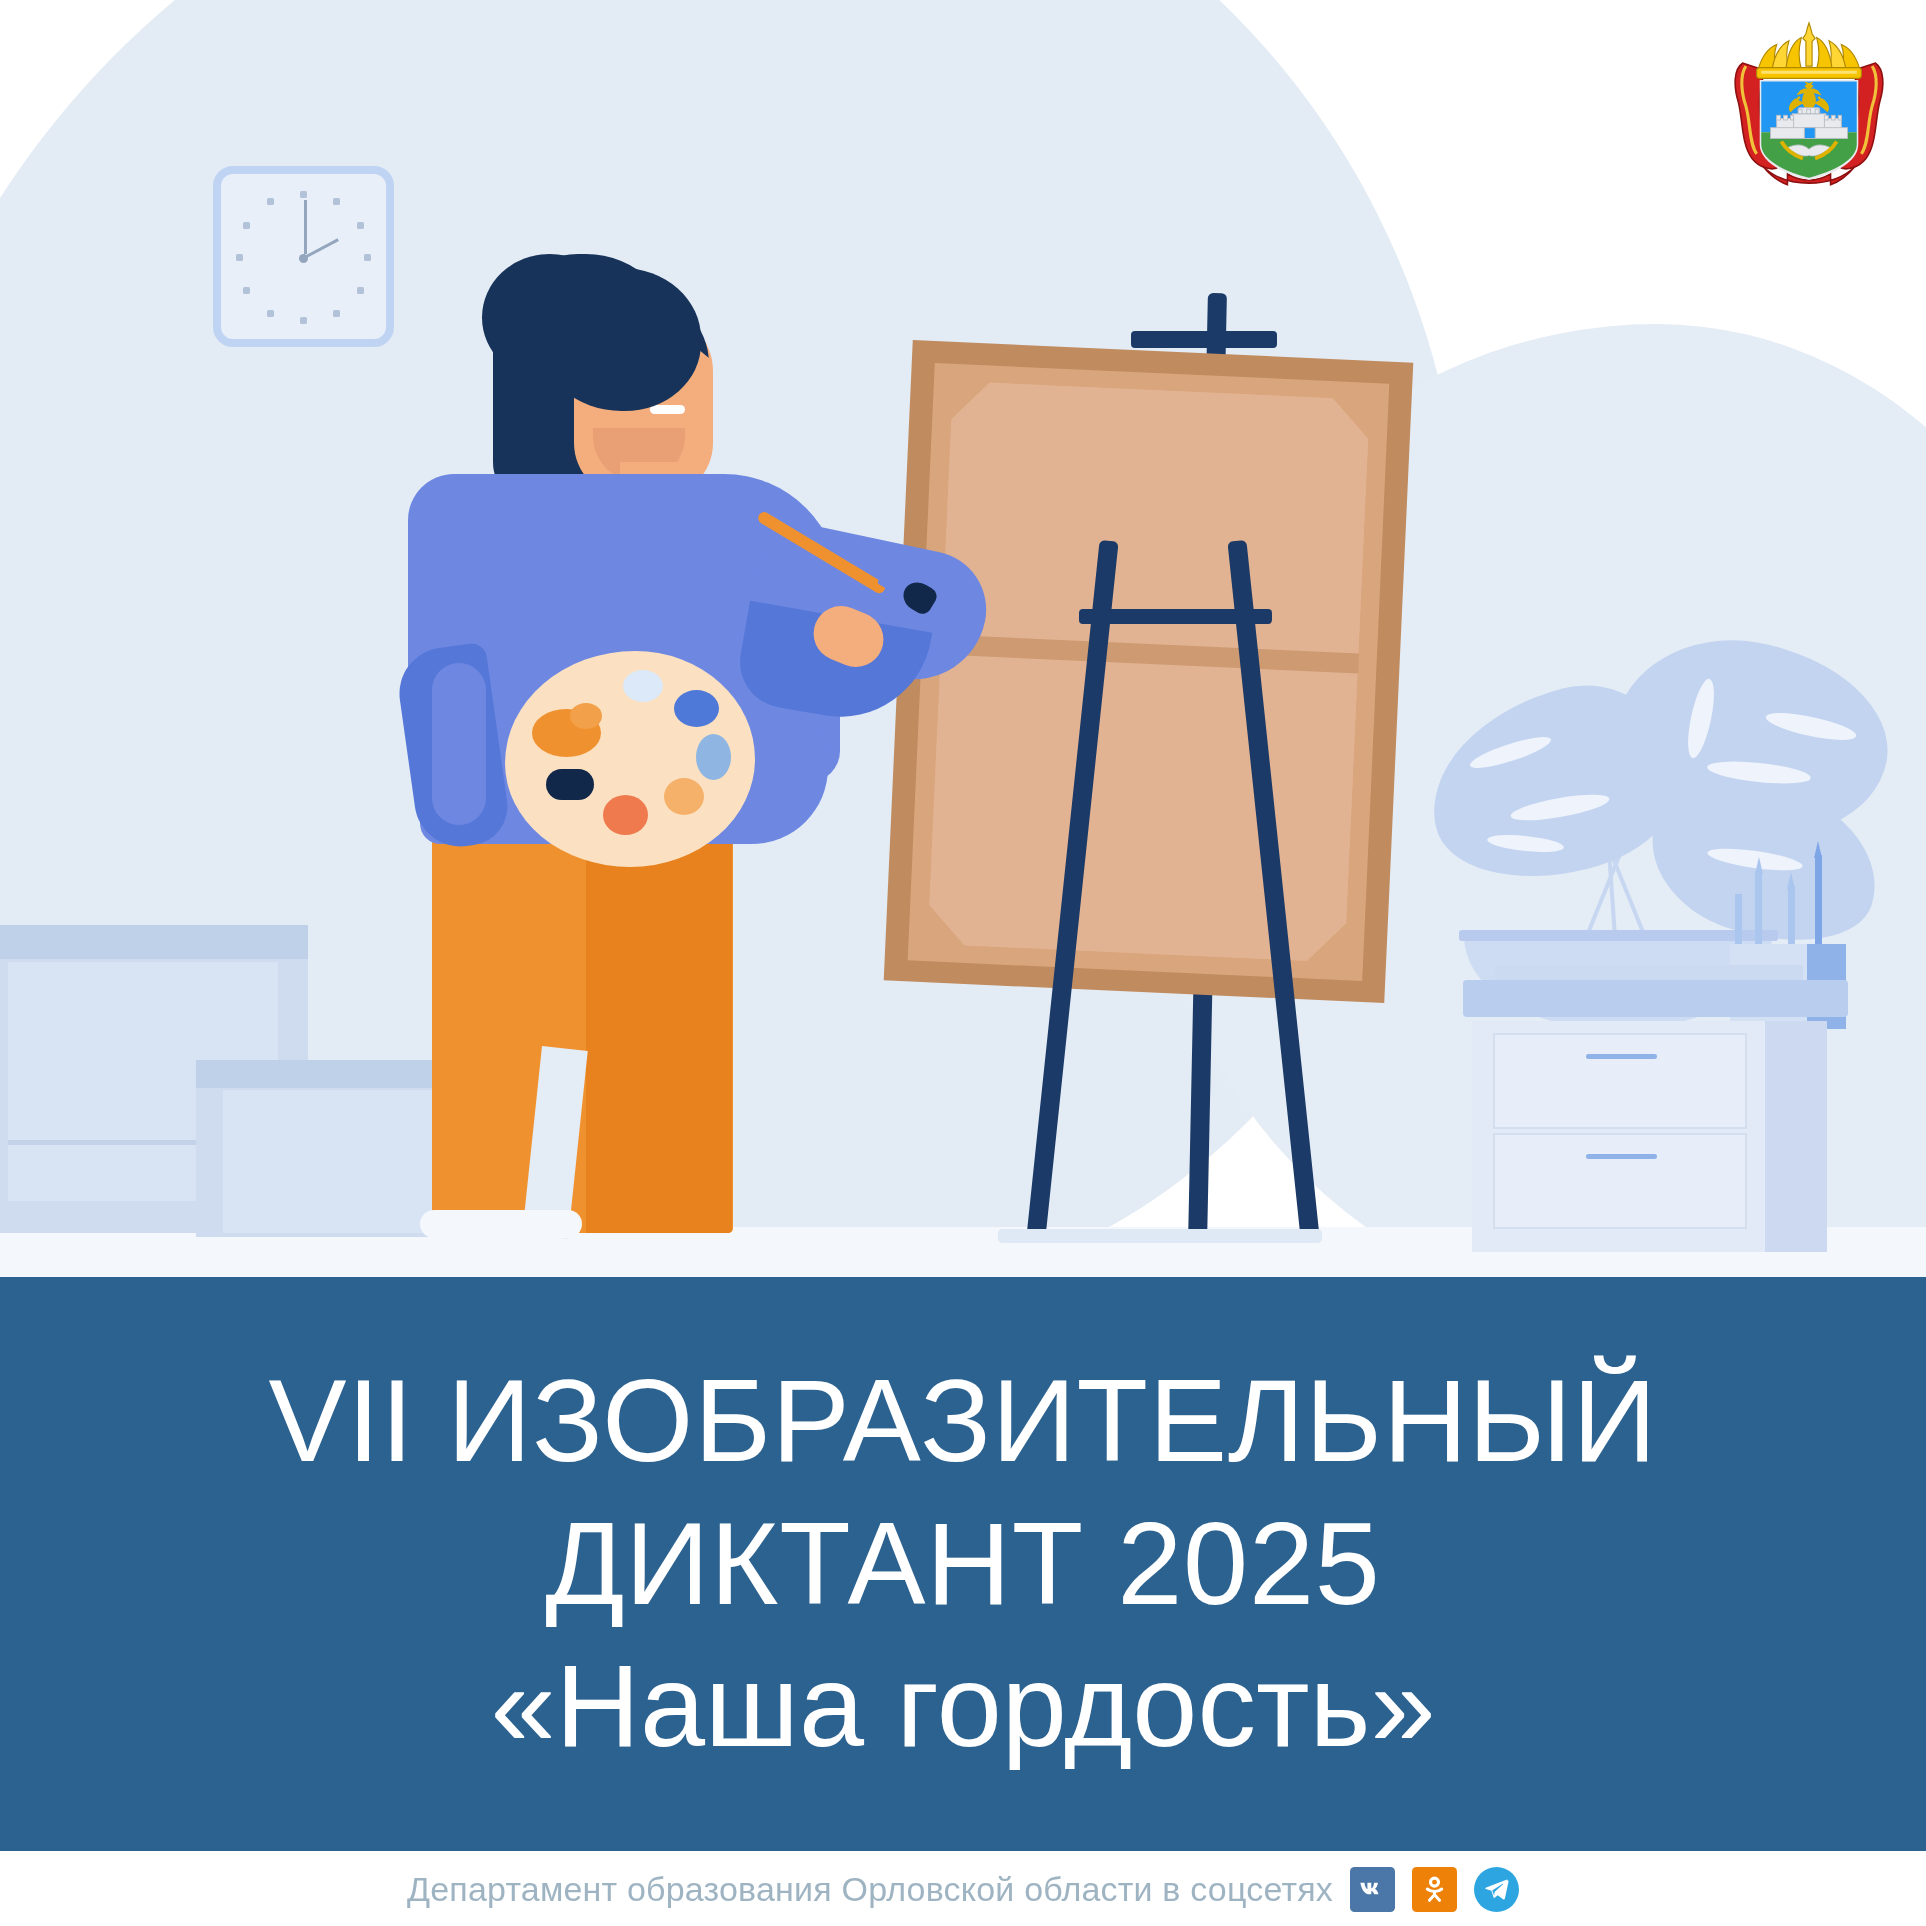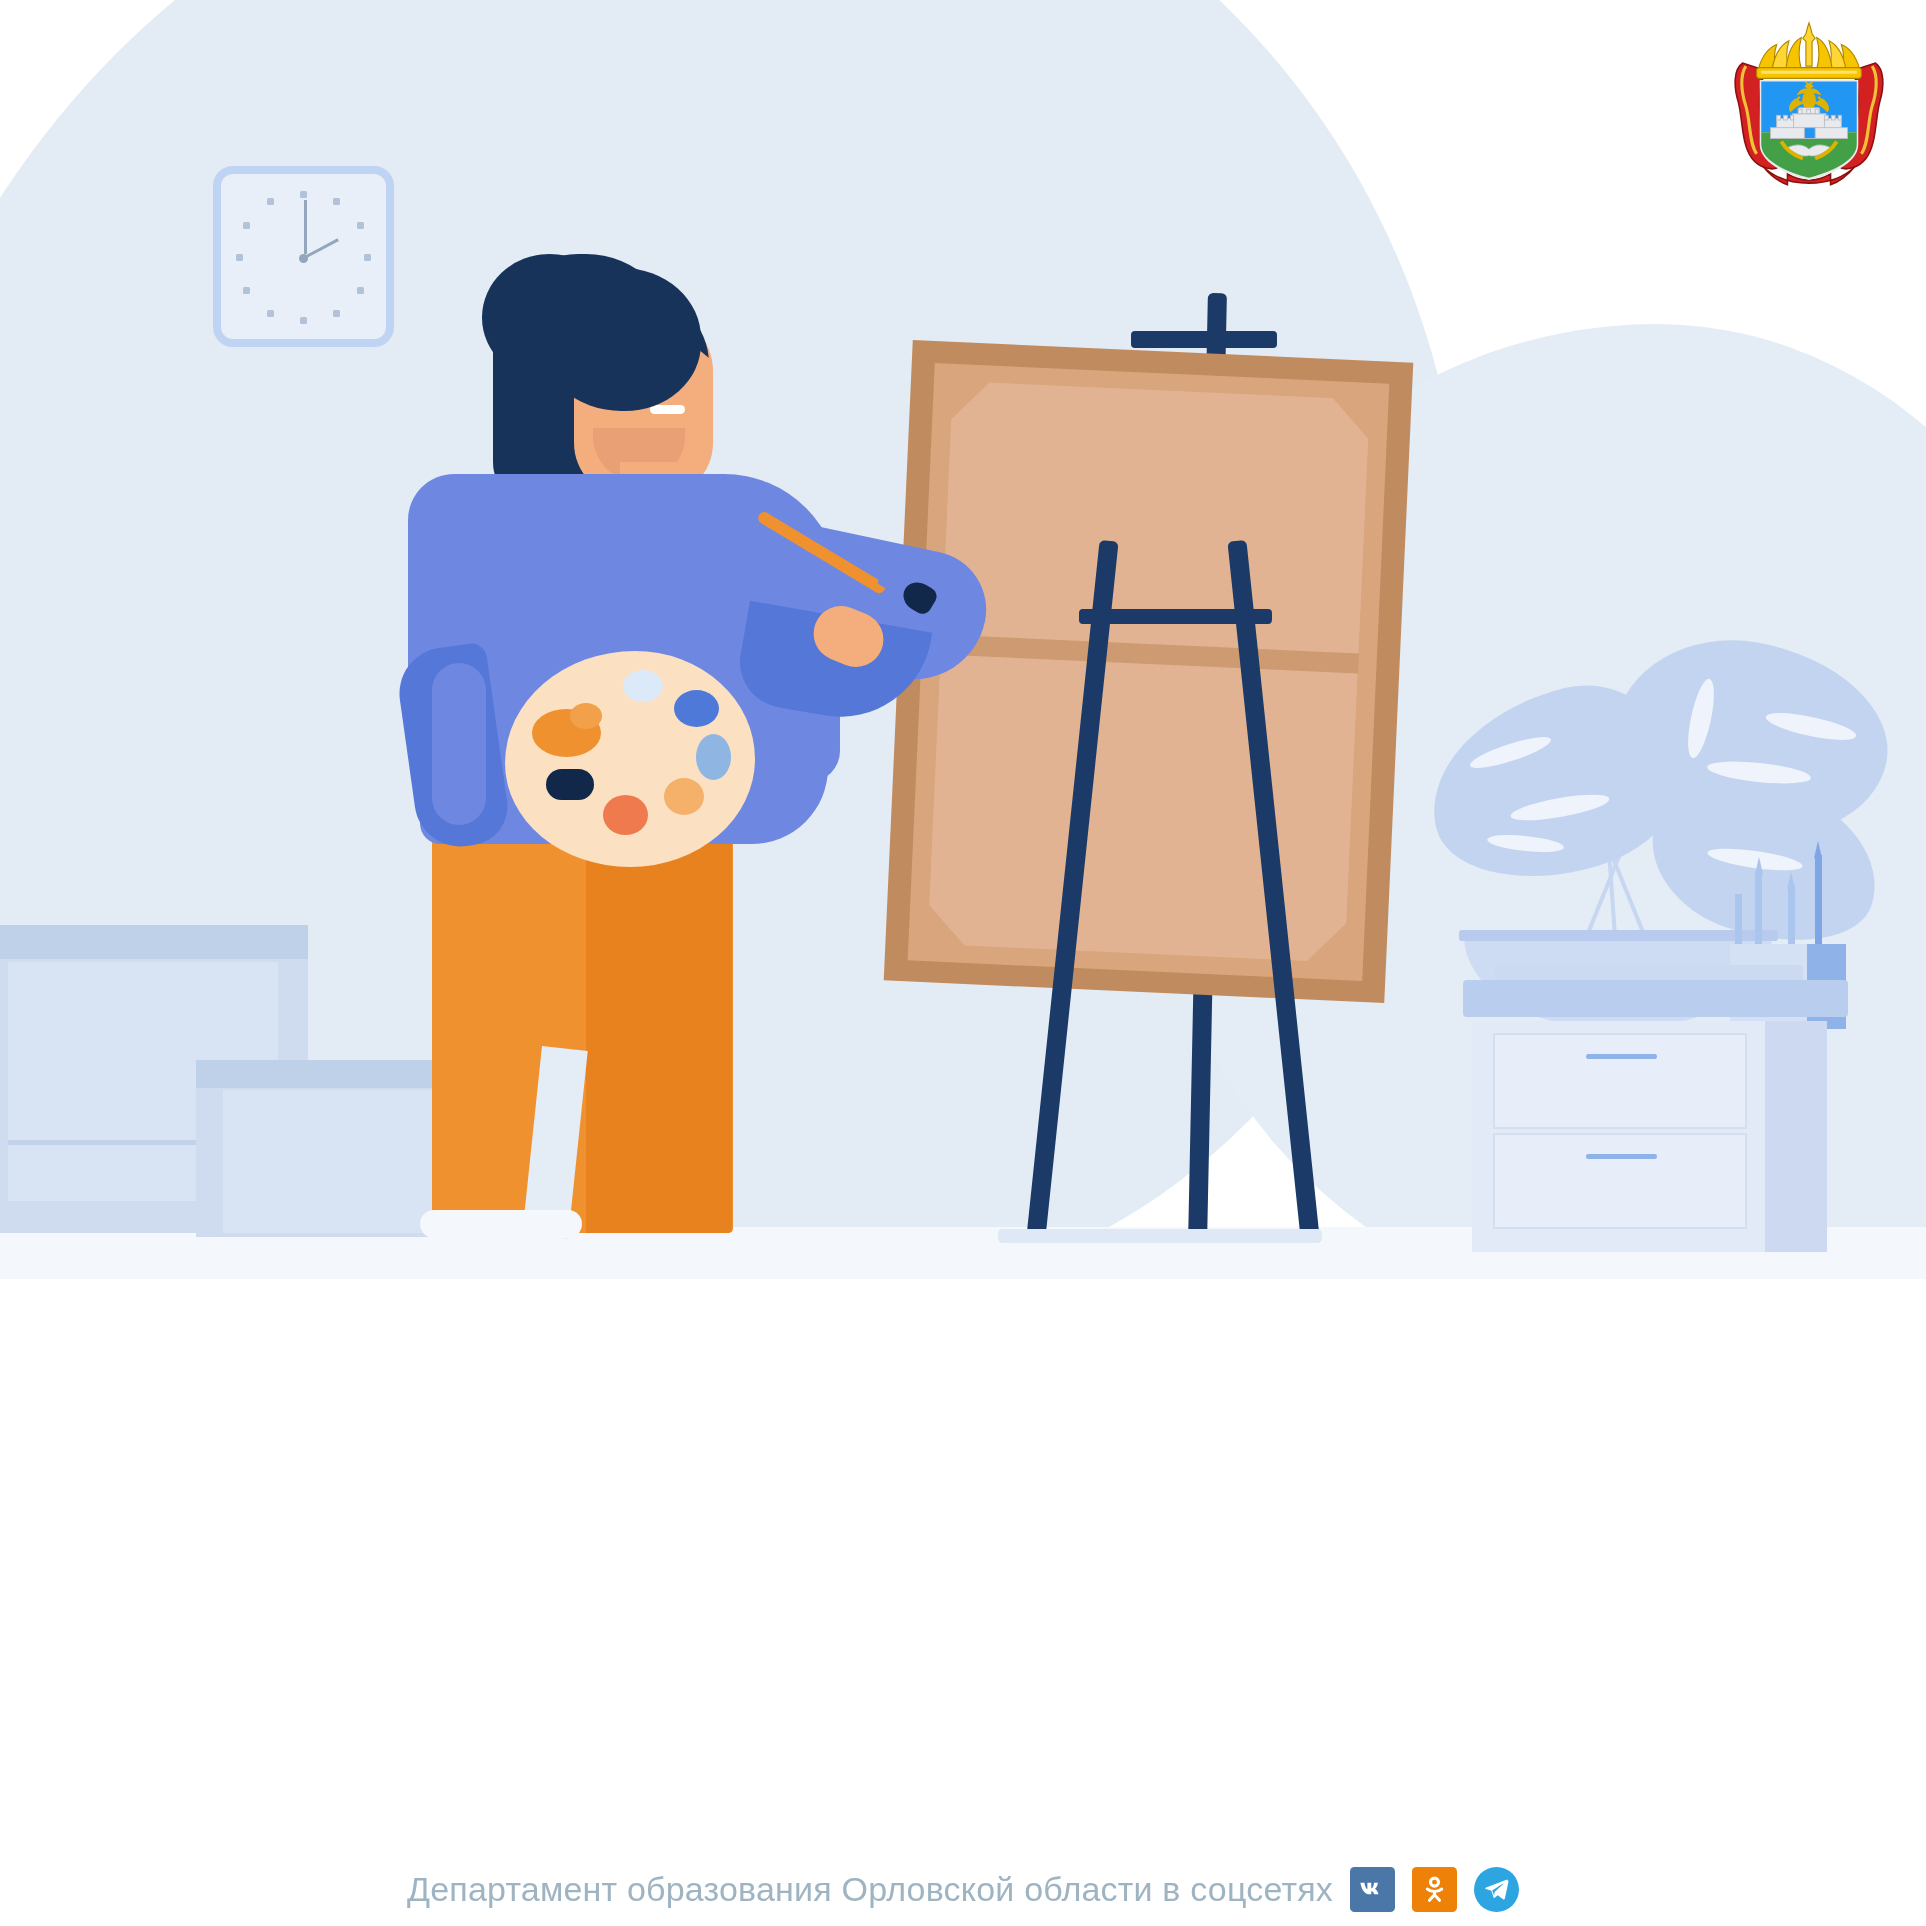--- a/index.html
+++ b/index.html
@@ -396,20 +396,27 @@
       <rect x="50" y="146" width="100" height="14"></rect>
       <rect x="94" y="146" width="14" height="14" fill="#2196f3"></rect>
     </g>
 
     <path d="M72 172 C84 166 94 168 100 174 C106 168 116 166 128 172 C116 182 106 184 100 182 C94 184 84 182 72 172 Z" fill="#e8eaed" stroke="#b9bdc4" stroke-width="1"></path>
 
     <path d="M64 164 C70 174 80 182 92 186" stroke="#e0b200" stroke-width="5" fill="none"></path>
     <path d="M136 164 C130 174 120 182 108 186" stroke="#e0b200" stroke-width="5" fill="none"></path>
   </svg>
 
+  <div id="banner">
+    <div id="banner-title">
+      <div>VII ИЗОБРАЗИТЕЛЬНЫЙ</div>
+      <div>ДИКТАНТ 2025</div>
+    </div>
+    <div id="banner-subtitle">«Наша гордость»</div>
+  </div>
 
   <div id="footer">
     <span id="footer-text">Департамент образования Орловской области в соцсетях</span>
 
     <span class="social" id="ic-vk">
       <svg width="32" height="32" viewBox="0 0 24 24" fill="#ffffff">
         <path d="M2.5 7.3h3.1c.2 2.6 1.3 4.4 2.2 4.9V7.3h2.9v4.2c.9-.1 1.8-1.2 2.1-4.2h2.9c-.2 1.9-1 3.6-2.2 4.6 1.2.8 2.2 2.2 2.6 4.1h-3.2c-.3-1.2-1-2.3-2.2-2.5v2.5H9.4c-3.2 0-5.8-2.6-6.9-8.7z"></path>
       </svg>
     </span>
 

